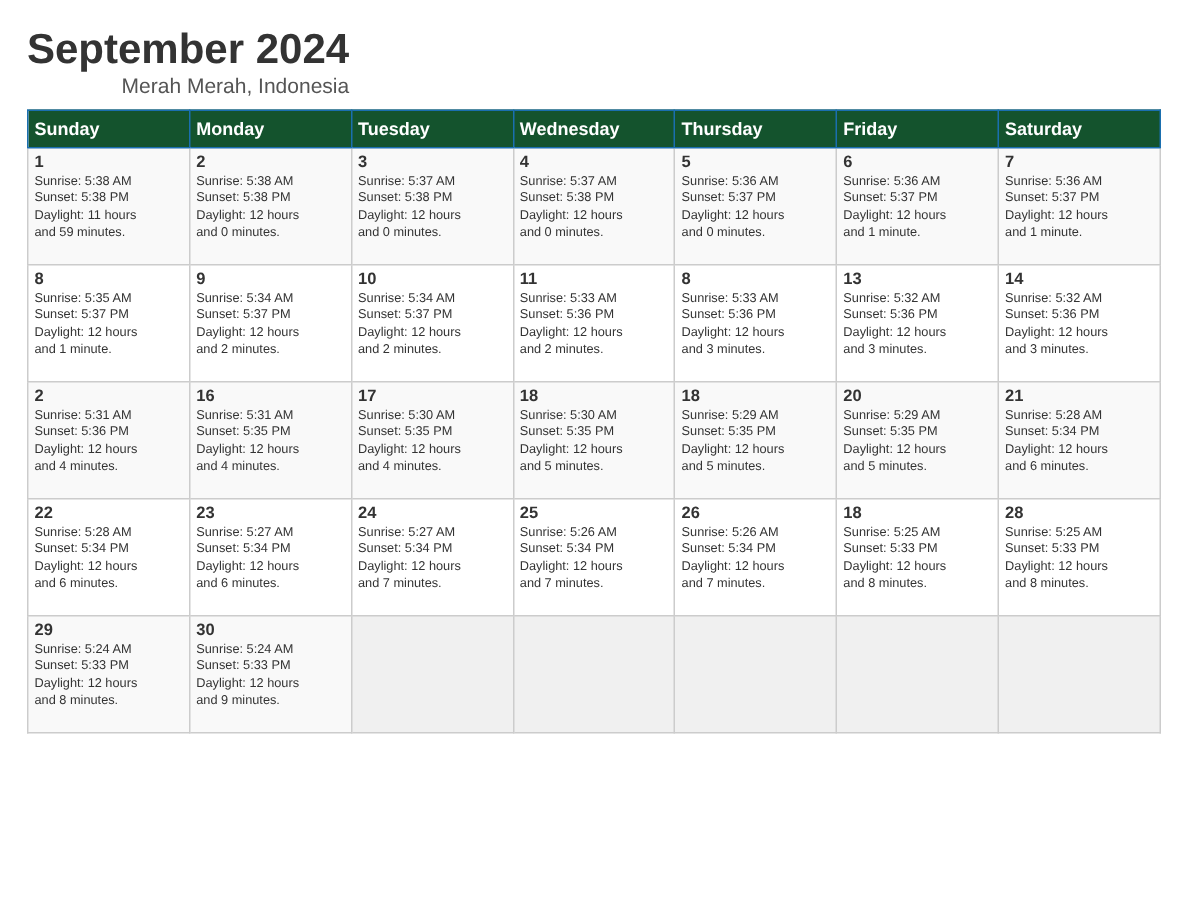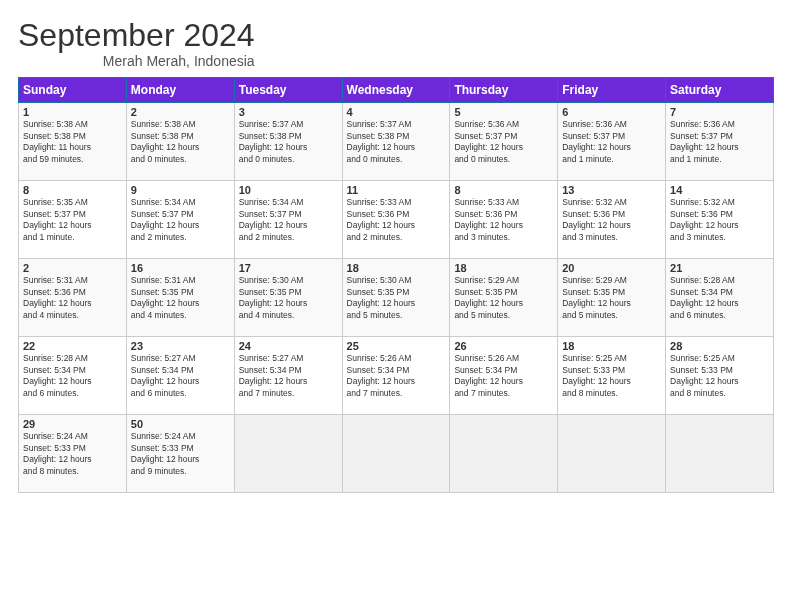--- a/index.html
+++ b/index.html
@@ -37,36 +37,36 @@
       color: #1a6faf;
     }
     .logo-icon {
       width: 28px;
       height: 28px;
     }
     .title-block {
       text-align: right;
     }
     .month-title {
-      font-size: 32px;
-      font-weight: normal;
+      font-size: 28px;
+      font-weight: bold;
       color: #333;
       line-height: 1.1;
     }
     .location {
       font-size: 14px;
       color: #555;
     }
     table {
       width: 100%;
       border-collapse: collapse;
       table-layout: fixed;
     }
     thead tr th {
-      background-color: #6d28d9;
+      background-color: #14532d;
       color: #fff;
       font-size: 12px;
       font-weight: bold;
       padding: 5px 4px;
       text-align: left;
       border: 1px solid #1a6faf;
     }
     tbody tr td {
       border: 1px solid #ccc;
       vertical-align: top;
@@ -241,21 +241,21 @@
             <span class="day-num">28</span>
             <div class="day-info">Sunrise: 5:25 AM<br>Sunset: 5:33 PM<br>Daylight: 12 hours<br>and 8 minutes.</div>
           </td>
         </tr>
         <tr>
           <td>
             <span class="day-num">29</span>
             <div class="day-info">Sunrise: 5:24 AM<br>Sunset: 5:33 PM<br>Daylight: 12 hours<br>and 8 minutes.</div>
           </td>
           <td>
-            <span class="day-num">50</span>
+            <span class="day-num">30</span>
             <div class="day-info">Sunrise: 5:24 AM<br>Sunset: 5:33 PM<br>Daylight: 12 hours<br>and 9 minutes.</div>
           </td>
           <td class="empty-cell"></td>
           <td class="empty-cell"></td>
           <td class="empty-cell"></td>
           <td class="empty-cell"></td>
           <td class="empty-cell"></td>
         </tr>
       </tbody>
   </table>

